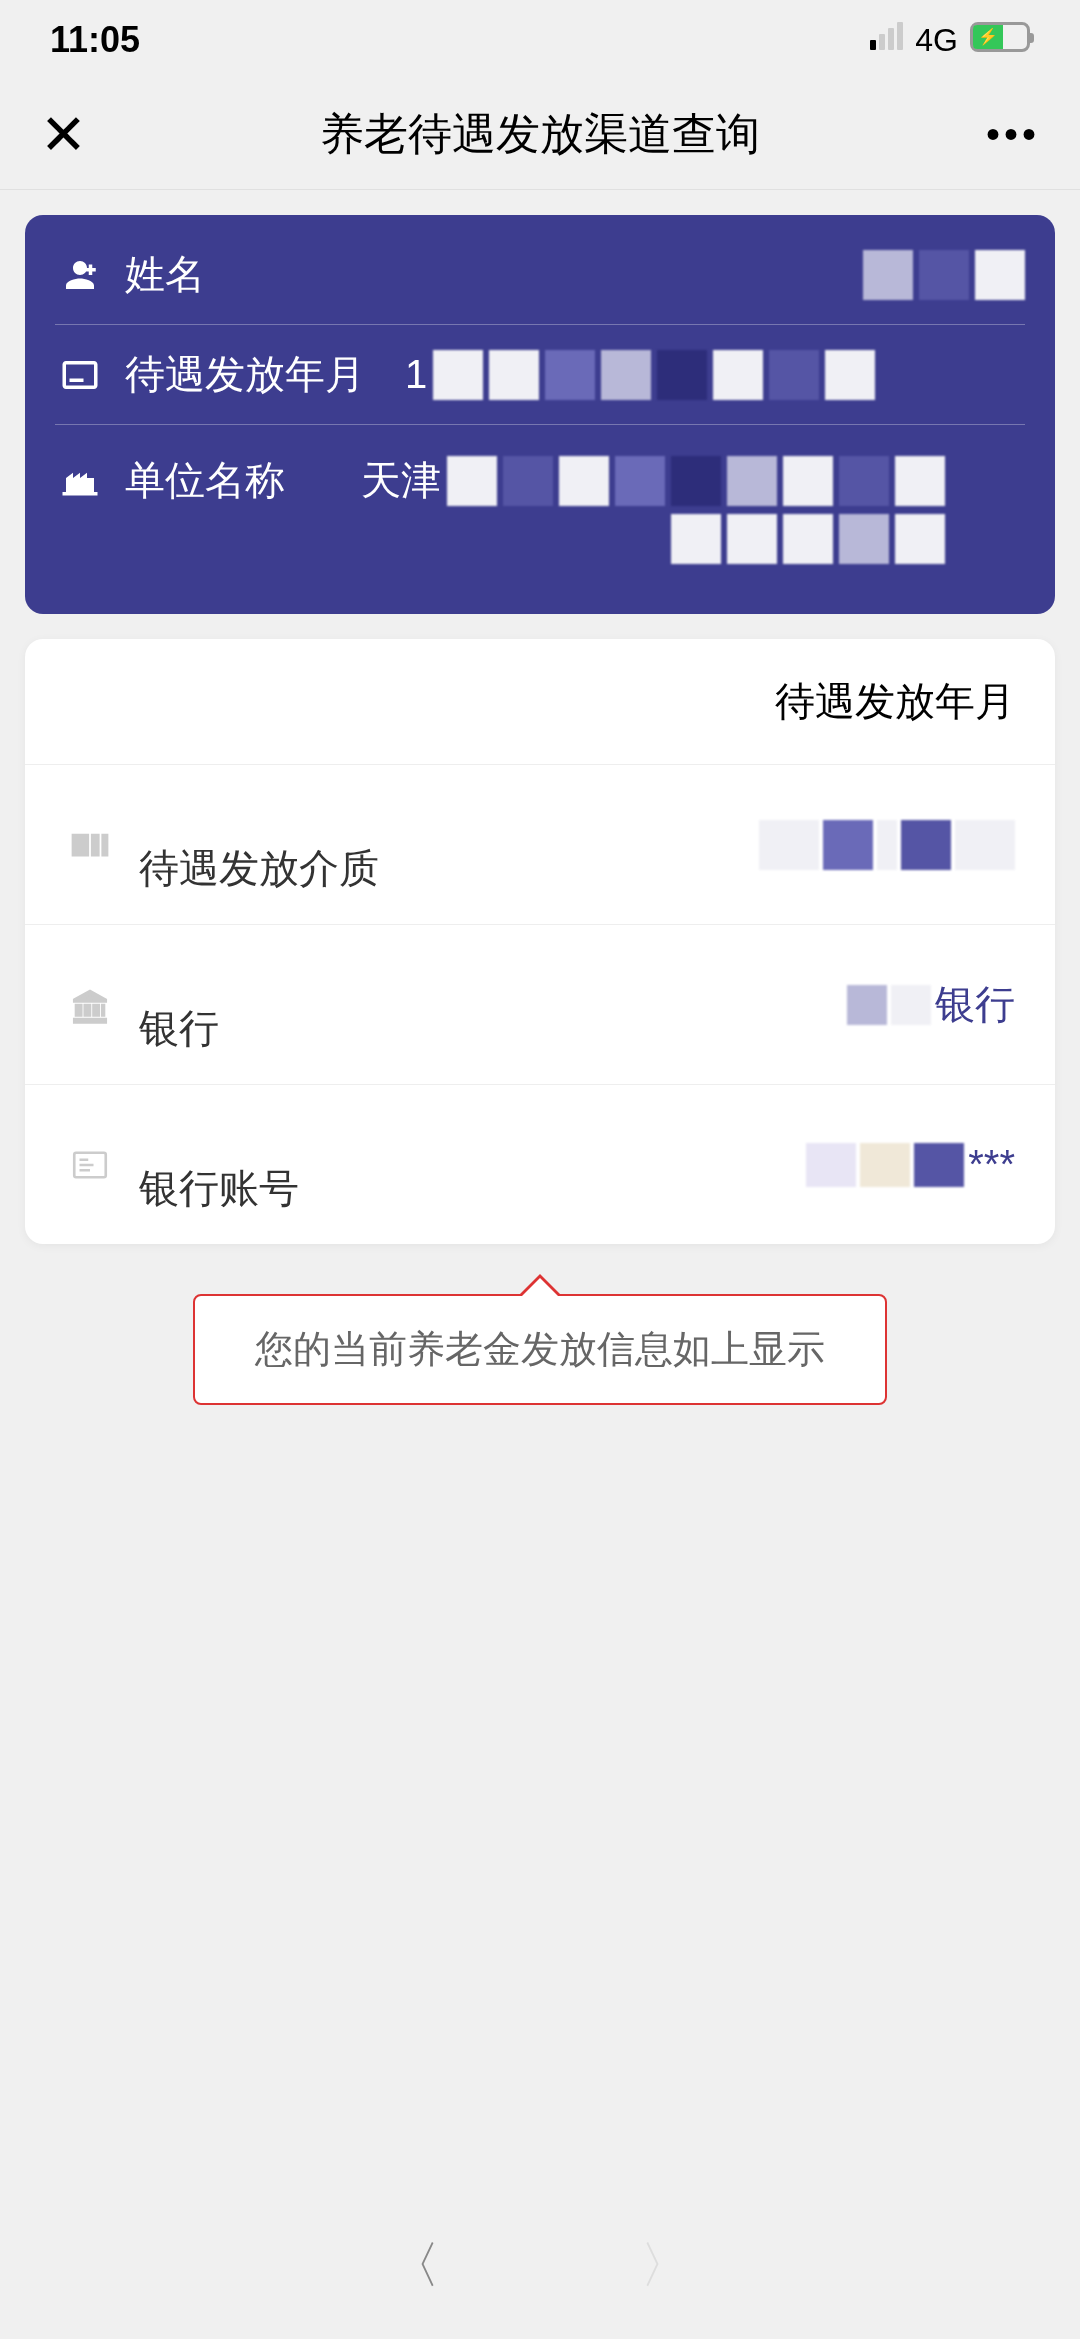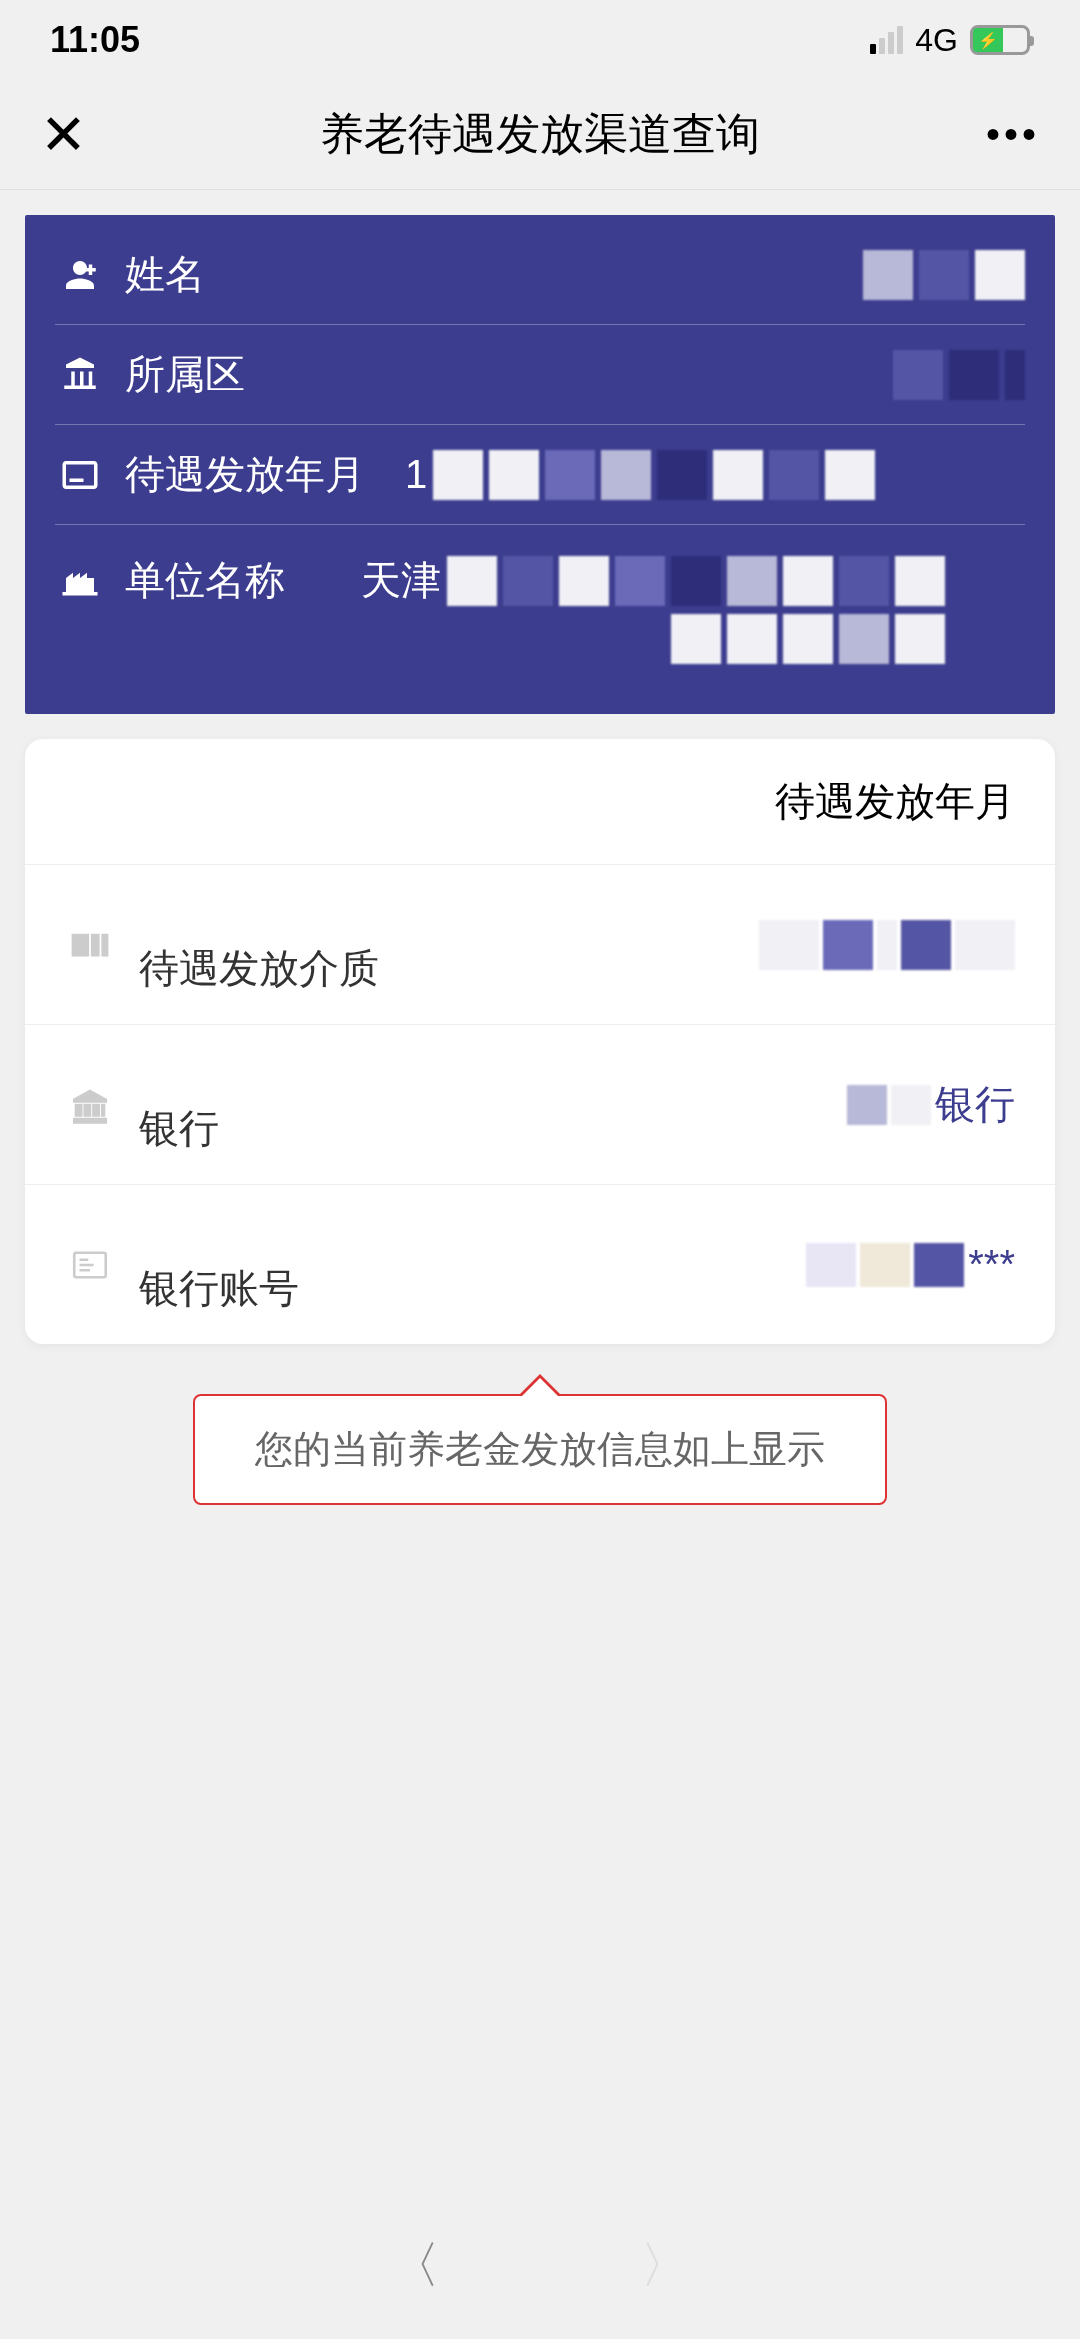--- a/index.html
+++ b/index.html
@@ -13,21 +13,21 @@
     .status-bar {
       height: 80px;
       display: flex;
       align-items: center;
       justify-content: space-between;
       padding: 0 50px;
       background: #f0f0f0;
       font-size: 36px;
       font-weight: 600;
     }
-    .status-right { display: flex; align-items: center; gap: 12px; }
+    .status-right { display: flex; align-items: flex-start; gap: 12px; }
     .signal { display: flex; align-items: flex-end; gap: 3px; }
     .signal-bar { width: 6px; background: #ccc; border-radius: 1px; }
     .signal-bar.active { background: #000; }
     .bar-1 { height: 10px; } .bar-2 { height: 16px; } .bar-3 { height: 22px; } .bar-4 { height: 28px; }
     .network-label { font-size: 32px; font-weight: 500; }
     .battery {
       width: 60px; height: 30px;
       border: 3px solid #999;
       border-radius: 8px;
       position: relative;
@@ -59,21 +59,21 @@
       padding: 0 40px;
       background: #f0f0f0;
       border-bottom: 1px solid #e0e0e0;
     }
     .close-btn { font-size: 56px; font-weight: 300; cursor: pointer; width: 60px; }
     .nav-title { font-size: 44px; font-weight: 500; text-align: center; flex: 1; }
     .more-btn { font-size: 40px; letter-spacing: 4px; cursor: pointer; width: 60px; text-align: right; }
     .content { padding: 25px; }
     .info-card {
       background: #3d3d8f;
-      border-radius: 2px;
+      border-radius: 18px;
       padding: 10px 30px 30px;
       color: white;
     }
     .info-row {
       display: flex;
       align-items: center;
       min-height: 100px;
       padding: 20px 0;
       border-bottom: 1px solid rgba(255,255,255,0.3);
     }
@@ -228,33 +228,20 @@
       <span class="row-label">姓名</span>
       <div class="row-value">
         <span class="hidden-block c-gray"></span>
           <span class="hidden-block c-mid"></span>
           <span class="hidden-block c-white"></span>
       </div>
     </div>
     <div class="info-row">
       <div class="row-icon">
         <svg viewBox="0 0 24 24">
-            <path d="M12 2L4 6v2h16V6l-8-4zM5 10v8H3v2h18v-2h-2v-8h-2v8h-3v-8h-2v8H9v-8H7v8H5v-8z"></path>
-          </svg>
-      </div>
-      <span class="row-label">所属区</span>
-      <div class="row-value">
-        <span class="hidden-block c-mid"></span>
-          <span class="hidden-block c-dark"></span>
-          <span class="hidden-block c-dark" style="width:20px"></span>
-      </div>
-    </div>
-    <div class="info-row">
-      <div class="row-icon">
-        <svg viewBox="0 0 24 24">
             <path d="M20 4H4c-1.1 0-2 .9-2 2v12c0 1.1.9 2 2 2h16c1.1 0 2-.9 2-2V6c0-1.1-.9-2-2-2zm0 14H4V6h16v12zM6 14h8v2H6z"></path>
           </svg>
       </div>
       <span class="row-label">待遇发放年月</span>
       <div class="row-value start-value">
         <span>1</span>
         <span class="hidden-block c-white"></span>
           <span class="hidden-block c-white"></span>
           <span class="hidden-block c-light"></span>
           <span class="hidden-block c-gray"></span>

